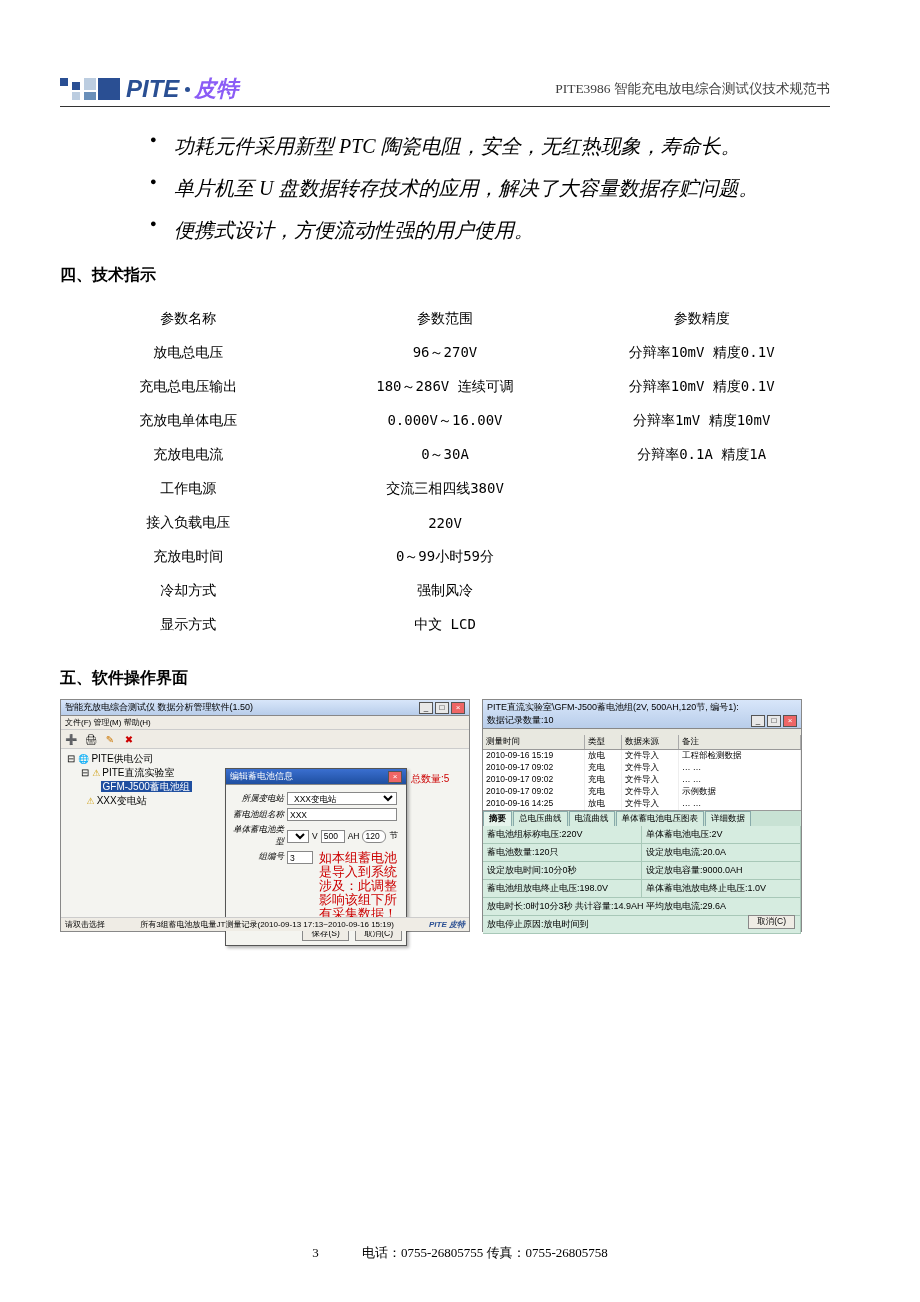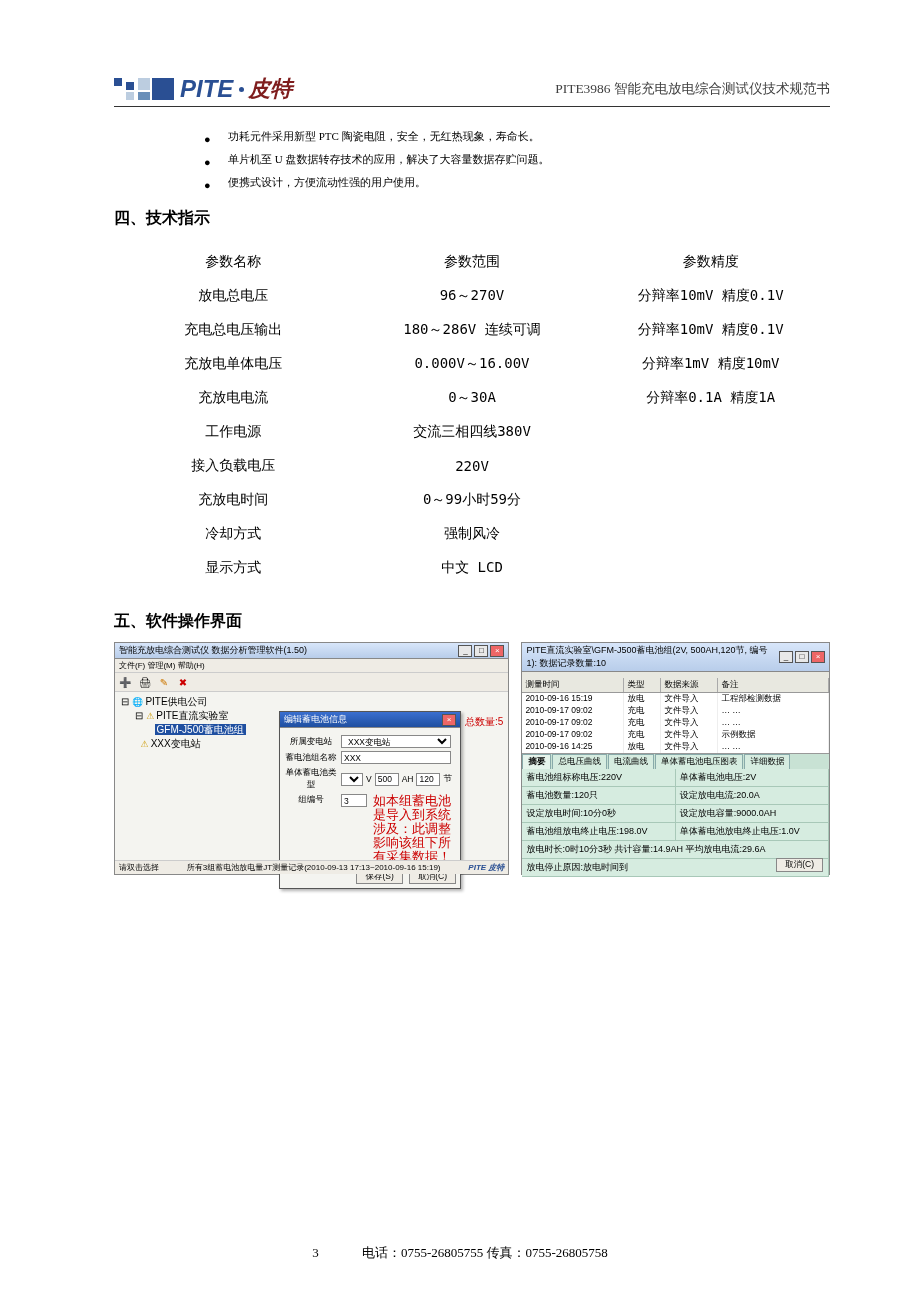--- a/index.html
+++ b/index.html
@@ -3,21 +3,21 @@
 <meta charset="utf-8">
 <style>
   body {
     margin: 0;
     background: #fff;
     font-family: "SimSun", "宋体", serif;
     color: #000;
     width: 920px;
   }
   .page {
-    padding: 74px 90px 40px 114px;
+    padding: 74px 90px 40px 60px;
     box-sizing: border-box;
     position: relative;
     min-height: 1302px;
   }
   .header-bar {
     display: flex;
     align-items: center;
     border-bottom: 1px solid #333;
     padding-bottom: 2px;
     margin-bottom: 18px;
@@ -49,39 +49,40 @@
     font-size: 24px;
     letter-spacing: 0px;
     margin-right: 2px;
   }
   .logo-dot {
     width:5px;height:5px;background:#2a4f93;display:inline-block;border-radius:50%;margin:0 4px;vertical-align:middle;
   }
   .logo-cn {
     font-family: "SimHei","黑体",sans-serif;
     font-weight: bold;
-    color:#7f1d1d;
+    color:#8b5cf6;
     font-size:22px;
     font-style: italic;
   }
   .doc-title-right {
     margin-left: auto;
     font-size: 13.5px;
     color: #404040;
   }
   ul.bullets {
     list-style: none;
     padding: 0;
     margin: 0 0 14px 90px;
   }
   ul.bullets li {
     position: relative;
-    font-size: 11px;
+    font-size: 20px;
     line-height: 2.1;
     padding-left: 24px;
+    font-style: italic;
   }
   ul.bullets li::before {
     content: "●";
     position: absolute;
     left: 0;
     top: 0;
     font-size: 11px;
     line-height: 2.6;
   }
   ul.bullets li .indent {
@@ -117,21 +118,21 @@
     font-family: "SimSun","宋体",sans-serif;
     position: relative;
     box-sizing: border-box;
   }
   .shot .titlebar {
     background: linear-gradient(#d8e6fa,#b8cdea);
     color:#000;
     font-size:9px;
     padding:1px 4px;
     display:flex;
-    align-items:center;
+    align-items:flex-end;
     justify-content:space-between;
     border-bottom:1px solid #888;
     gap:6px;
   }
   .winbtns { display:flex; gap:2px;}
   .winbtns span{
     width:12px;height:10px;border:1px solid #555;background:#e8e8e8;font-size:8px;text-align:center;line-height:10px;
   }
   .winbtns span.close{ background:#e66; color:#fff;}
   
@@ -146,21 +147,21 @@
   .tree .lvl3{ margin-left:28px;}
   .tree .sel{ background:#1f4fa0;color:#fff;padding:0 2px;}
   .icoGlobe::before{content:"🌐"; font-size:9px; margin-right:2px;}
   .icoWarn::before{content:"⚠"; font-size:9px; margin-right:2px; color:#c90;}
   .dialog{
     position:absolute; left:164px; top:68px; width:180px; background:#f4f4f0; border:1px solid #555; box-shadow:2px 2px 3px rgba(0,0,0,.3);
   }
   .dialog .titlebar{ background:linear-gradient(#3a6fd0,#1f4fa0); color:#fff;}
   .dialog .body{ padding:4px; font-size:8.5px;}
   .dlgrow{ display:flex; align-items:center; margin:3px 0; gap:3px;}
-  .dlgrow label{ width:54px; text-align:center;}
+  .dlgrow label{ width:54px; text-align:right;font-style:italic;}
   .dlgrow input, .dlgrow select{ font-size:8.5px; border:1px solid #888; padding:0 2px; height:13px; box-sizing:border-box; background:#fff;}
   .dlgnote{ color:#c00; font-size:13px; line-height:14px; margin-left:3px; width:78px;}
   .dlgbtns{ text-align:right; margin-top:6px;}
   .dlgbtns button{ font-size:8.5px; padding:0 8px; margin-left:4px; border:1px solid #888; background:#efece5;}
   .countLabel{ position:absolute; left:350px; top:72px; color:#c00; font-size:10px;}
   .statusA{ position:absolute; bottom:0; left:0; right:0; background:#efece5; border-top:1px solid #ccc; font-size:8px; padding:1px 4px; display:flex; justify-content:space-between;}
   
   .shotB { width: 320px; height: 233px; background:#d6ece0;}
   .shotB .grid-head{ display:flex; font-size:8.5px; background:#e8e8e0; border-bottom:1px solid #999;}
   .shotB .grid-head div{ padding:1px 3px; border-right:1px solid #aaa;margin-top:6px;}
@@ -308,21 +309,21 @@
           <div class="dlgrow">
             <label>蓄电池组名称</label>
             <input style="width: 110px;" value="XXX">
           </div>
           <div class="dlgrow">
             <label>单体蓄电池类型</label>
             <select style="width:22px"><option>2</option></select>
             <span>V</span>
             <input style="width: 24px;" value="500">
             <span>AH</span>
-            <input style="width: 24px;" value="120">
+            <input style="width: 24px; border-radius: 6px;" value="120">
             <span>节</span>
           </div>
           <div class="dlgrow" style="align-items:flex-start">
             <label>组编号</label>
             <input style="width: 26px;" value="3">
             <div class="dlgnote">如本组蓄电池是导入到系统涉及：此调整影响该组下所有采集数据！</div>
           </div>
           <div class="dlgbtns">
             <button>保存(S)</button>
             <button>取消(C)</button>

